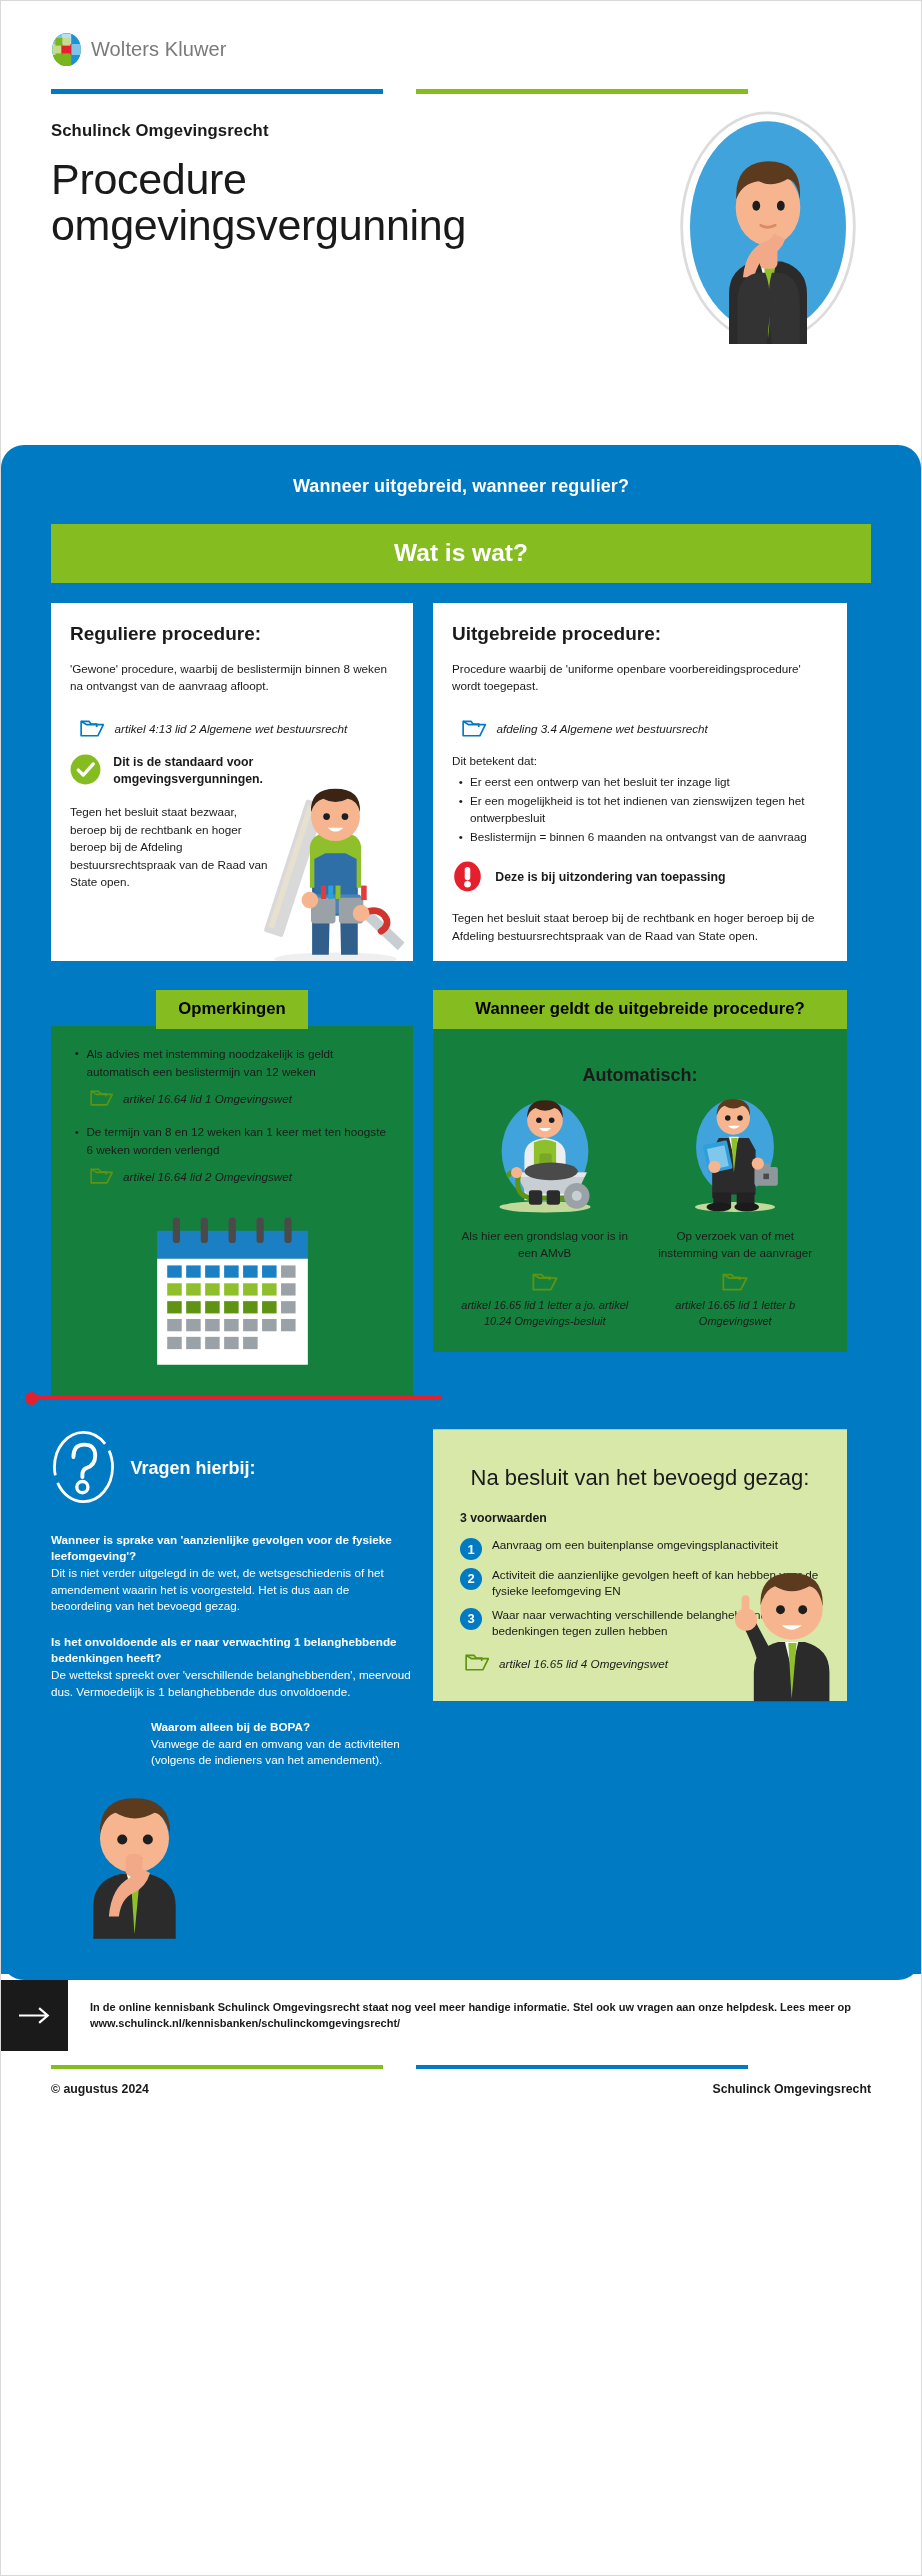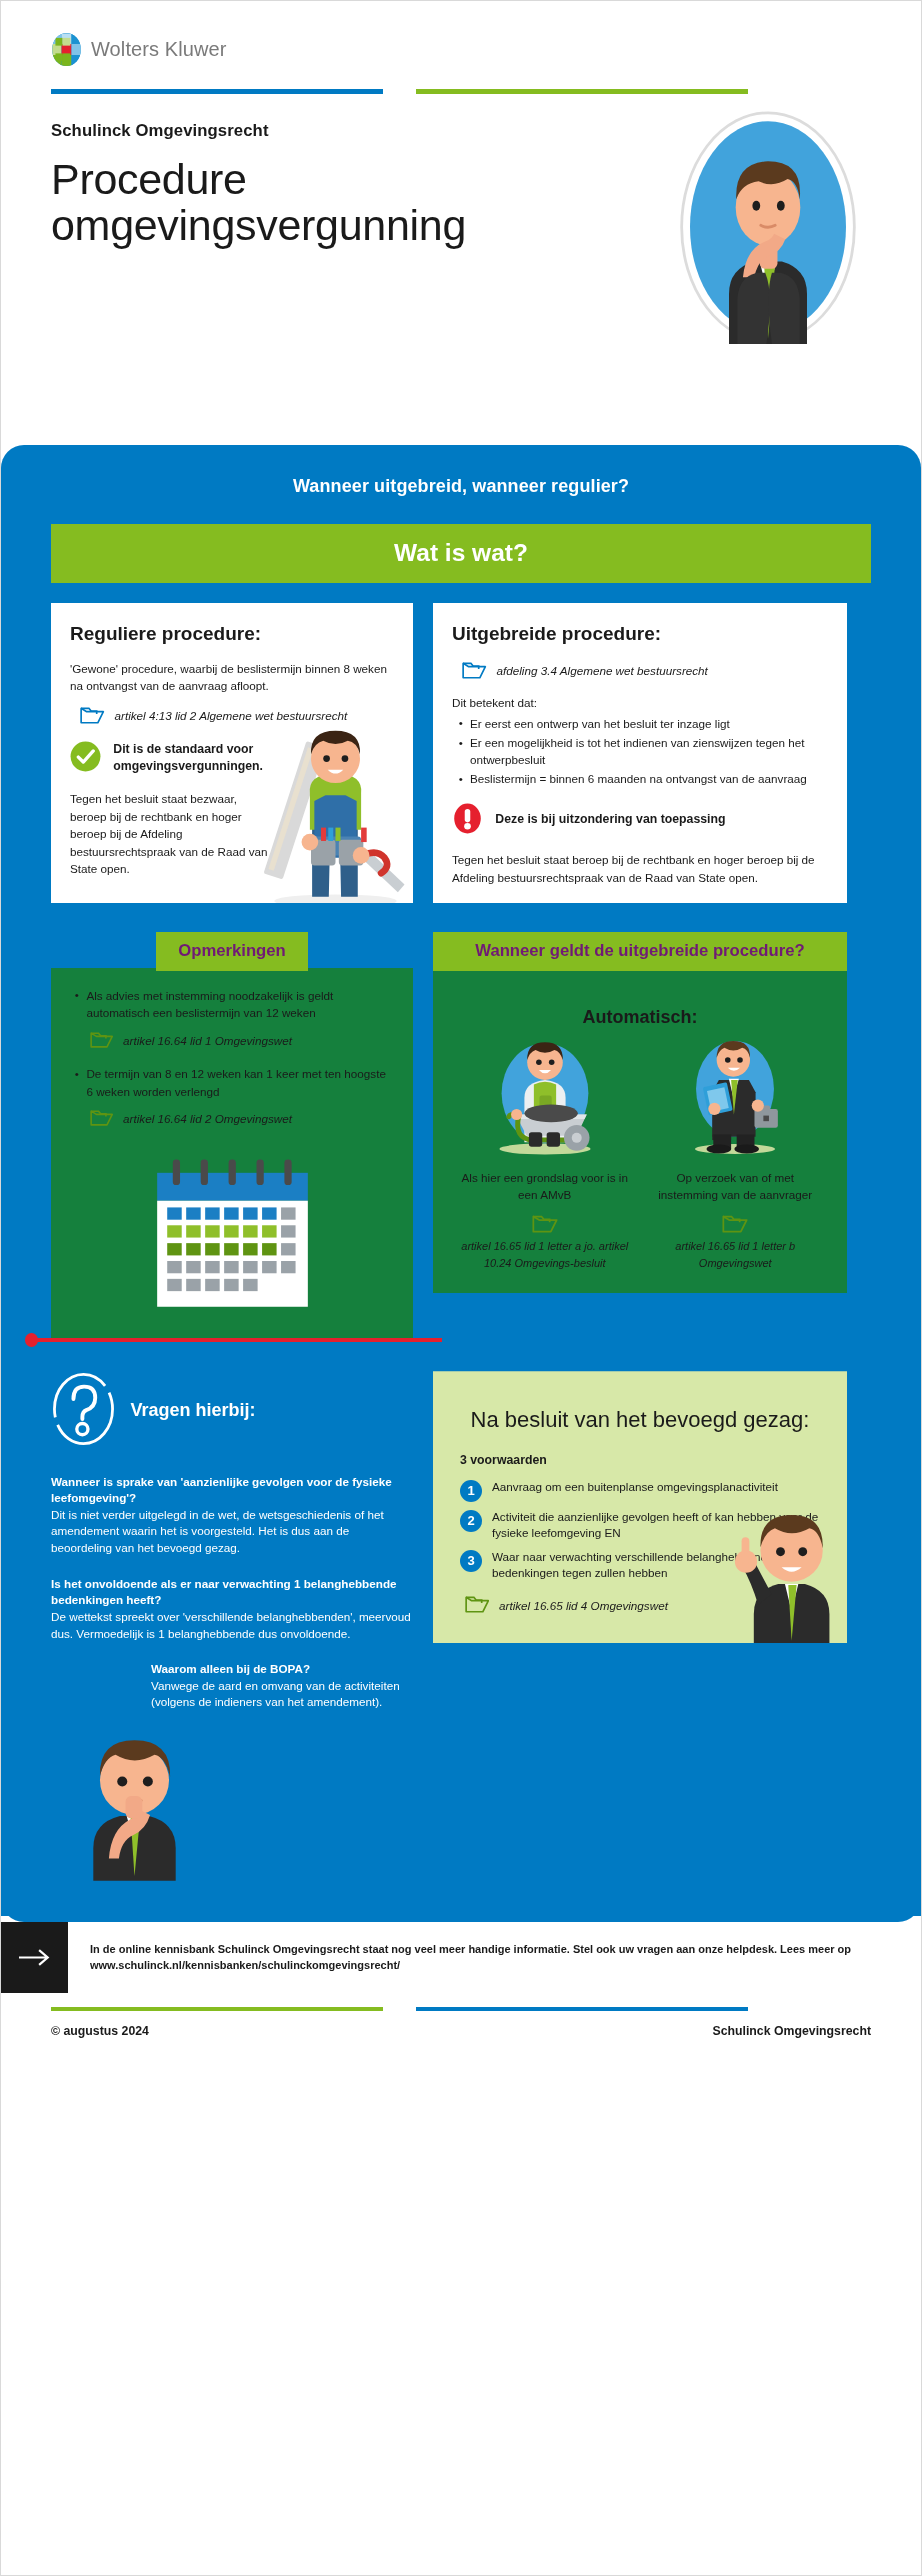--- a/index.html
+++ b/index.html
@@ -51,21 +51,21 @@
     margin: 0 50px;
   }
 
   .cards { display: flex; gap: 20px; padding: 20px 50px 0 50px; align-items: stretch; }
   .card {
     background: #fff; padding: 20px 19px 16.7px 19px; position: relative; overflow: hidden;
   }
   .card.left { width: 362px; }
   .card.right { width: 414px; }
   .card h3 { font-size: 19px; font-weight: 700; margin-bottom: 14.5px; }
-  .card p { font-size: 11.7px; line-height: 1.5; margin-bottom: 10px; }
+  .card p { font-size: 11.7px; line-height: 1.5; margin-bottom: 23px; }
   .card ul { margin: 0 0 7.8px 5.6px; }
   .card li { font-size: 11.7px; line-height: 1.45; margin-bottom: 2.2px; list-style: none; position: relative; padding-left: 12.3px;}
   .card li:before { content: "\2022"; position:absolute; left: 1.1px; top: -0.6px; }
 
   .ref-row { display: flex; align-items: center; gap: 10px; margin: 10px 0 12.3px 10px; }
   .ref-row .ref-text { font-style: italic; font-size: 11.7px; }
   .folder { flex: 0 0 auto; }
 
   .callout { display:flex; align-items:center; gap: 12.3px; margin: 14.5px 0 15.6px 0; }
   .callout .badge { flex: 0 0 auto; }
@@ -73,21 +73,21 @@
 
   .card .tail { font-size: 11.7px; line-height: 1.5; max-width: 201px; }
   .card.right .tail { max-width: 100%; }
   .worker-img { position:absolute; right: -5.6px; bottom: -4.5px; width: 167px; height: 212px; }
 
   
   .row2 { display:flex; gap: 20px; padding: 29px 50px 0 50px; align-items: flex-start; }
   .col-left { width: 362px; position: relative; }
   .col-right { width: 414px; position: relative; }
   .tab {
-    background:#85bc20; color:#701a75; font-size: 16.7px; font-weight:700; text-align:center;
+    background:#85bc20; color:#000000; font-size: 16.7px; font-weight:700; text-align:center;
     padding: 9px 22px 10px 22px; display:inline-block; position: relative; z-index: 3;
   }
   .tab.center { display:block; }
   .panel { background:#15803d; padding: 19px 22px 22px 22px; position: relative; }
   .panel ul { list-style: none; }
   .panel li { font-size: 11.7px; line-height: 1.5; position: relative; padding-left: 13.4px; margin-bottom: 2.2px; }
   .panel li:before { content:"\2022"; position:absolute; left: 1.7px; top: -0.6px; }
   .panel .ref-row { margin: 7.8px 0 14.5px 16.7px; }
 
   .calendar-wrap { display:flex; justify-content:center; margin-top: 27px; }
@@ -273,20 +273,21 @@
             <path d="M196 290 L262 352 L274 338 L208 276 Z" fill="#c9ced2"></path>
             <path d="M200 286 q24 -12 38 4 q12 16 -6 28" fill="none" stroke="#d0342c" stroke-width="12" stroke-linecap="round"></path>
             <circle cx="196" cy="286" r="15" fill="#f7b58f"></circle>
             <circle cx="104" cy="262" r="15" fill="#f7b58f"></circle>
           </svg>
         </div>
       </div>
 
       <div class="card right">
         <h3>Uitgebreide procedure:</h3>
+        <p>Procedure waarbij de 'uniforme openbare voorbereidingsprocedure' wordt toegepast.</p>
 
         <div class="ref-row">
           <span class="folder">
             <svg width="24.5" height="20" viewBox="0 0 44 36">
                 <path d="M2 6 h14 l4 5 h10 v5" fill="none" stroke="#007ac3" stroke-width="3"></path>
                 <path d="M2 6 v26 h30 l10 -20 h-30 z" fill="none" stroke="#007ac3" stroke-width="3" stroke-linejoin="round"></path>
               </svg>
           </span>
           <span class="ref-text">afdeling 3.4 Algemene wet bestuursrecht</span>
         </div>

